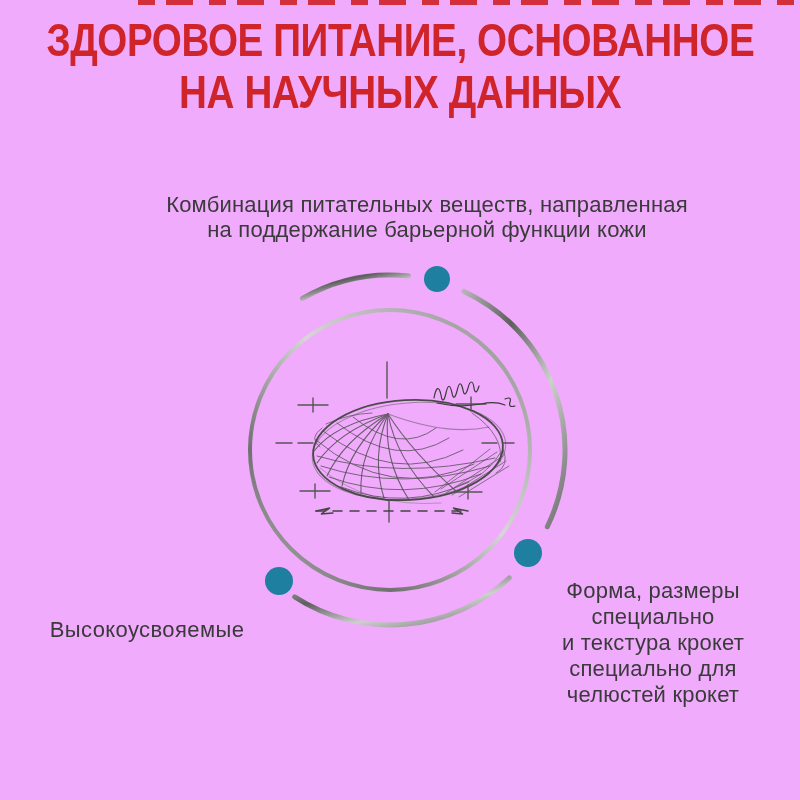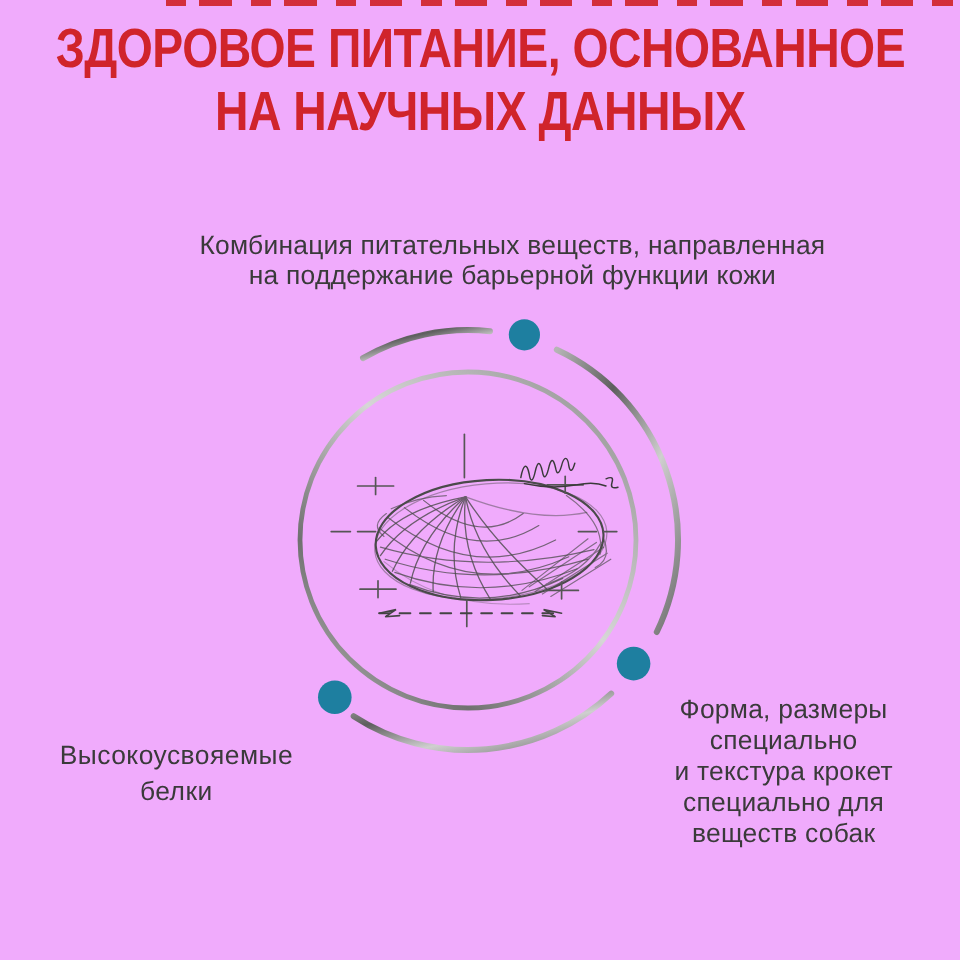--- a/index.html
+++ b/index.html
@@ -154,24 +154,23 @@
       <g stroke="#3a3a3a" stroke-width="1.2">
         <path d="M434 398 c2 -11 5 -13 7 -3 c1 7 3 7 5 -2 c2 -9 4 -9 6 0 c1 6 3 6 5 -2 c2 -9 4 -10 6 -1 c1 6 3 5 5 -2 c2 -8 5 -8 6 0 c1 6 3 5 5 -2"></path>
         <path d="M437 403 q22 5 44 1 q14 -3 24 1"></path>
         <path d="M505 399 q7 -3 5 3 q-2 6 5 4"></path>
       </g>
     </g>
   </svg>
 
   <div class="callout callout-left">
     <div>Высокоусвояемые</div>
-    <div>белки</div>
   </div>
 
   <div class="callout callout-right">
     <div>Форма, размеры</div>
     <div>специально</div>
     <div>и текстура крокет</div>
     <div>специально для</div>
-    <div>веществ собак</div>
+    <div>челюстей крокет</div>
   </div>
 
 </div>
 
 </body></html>

